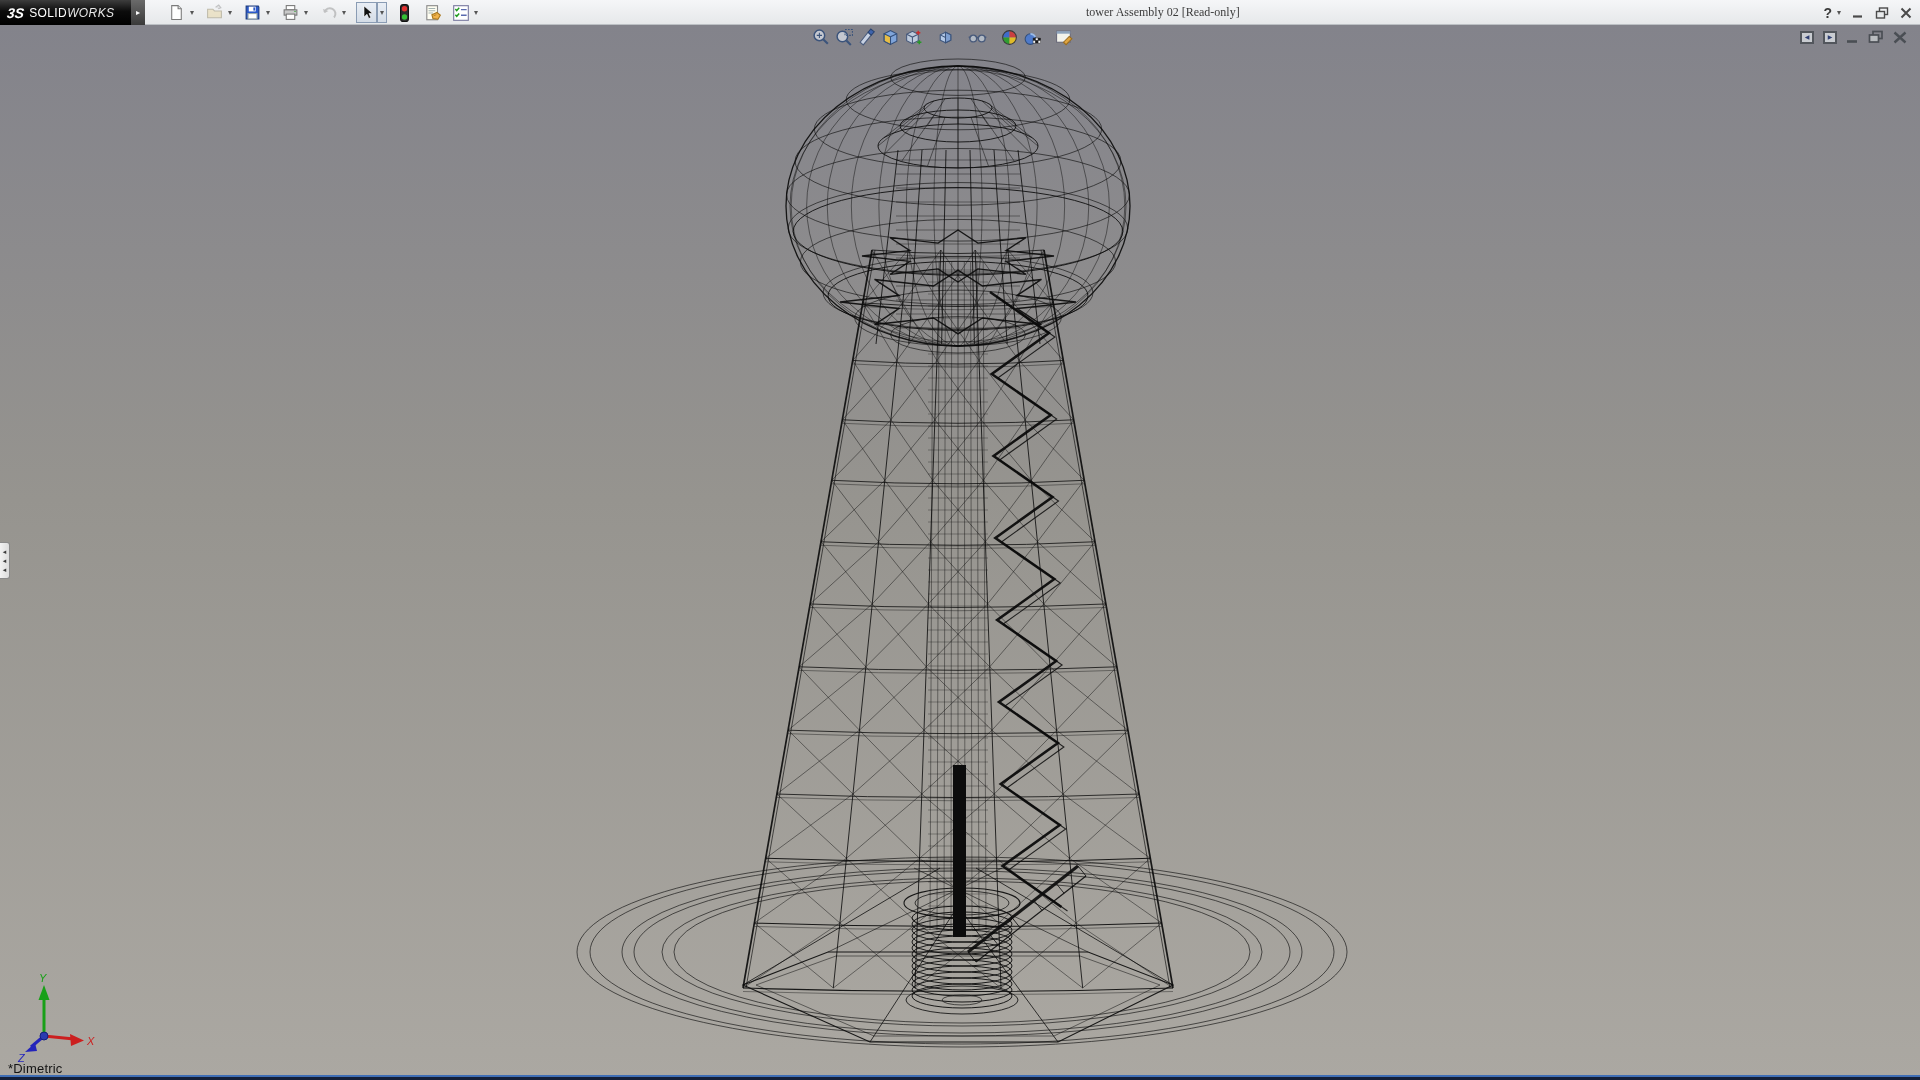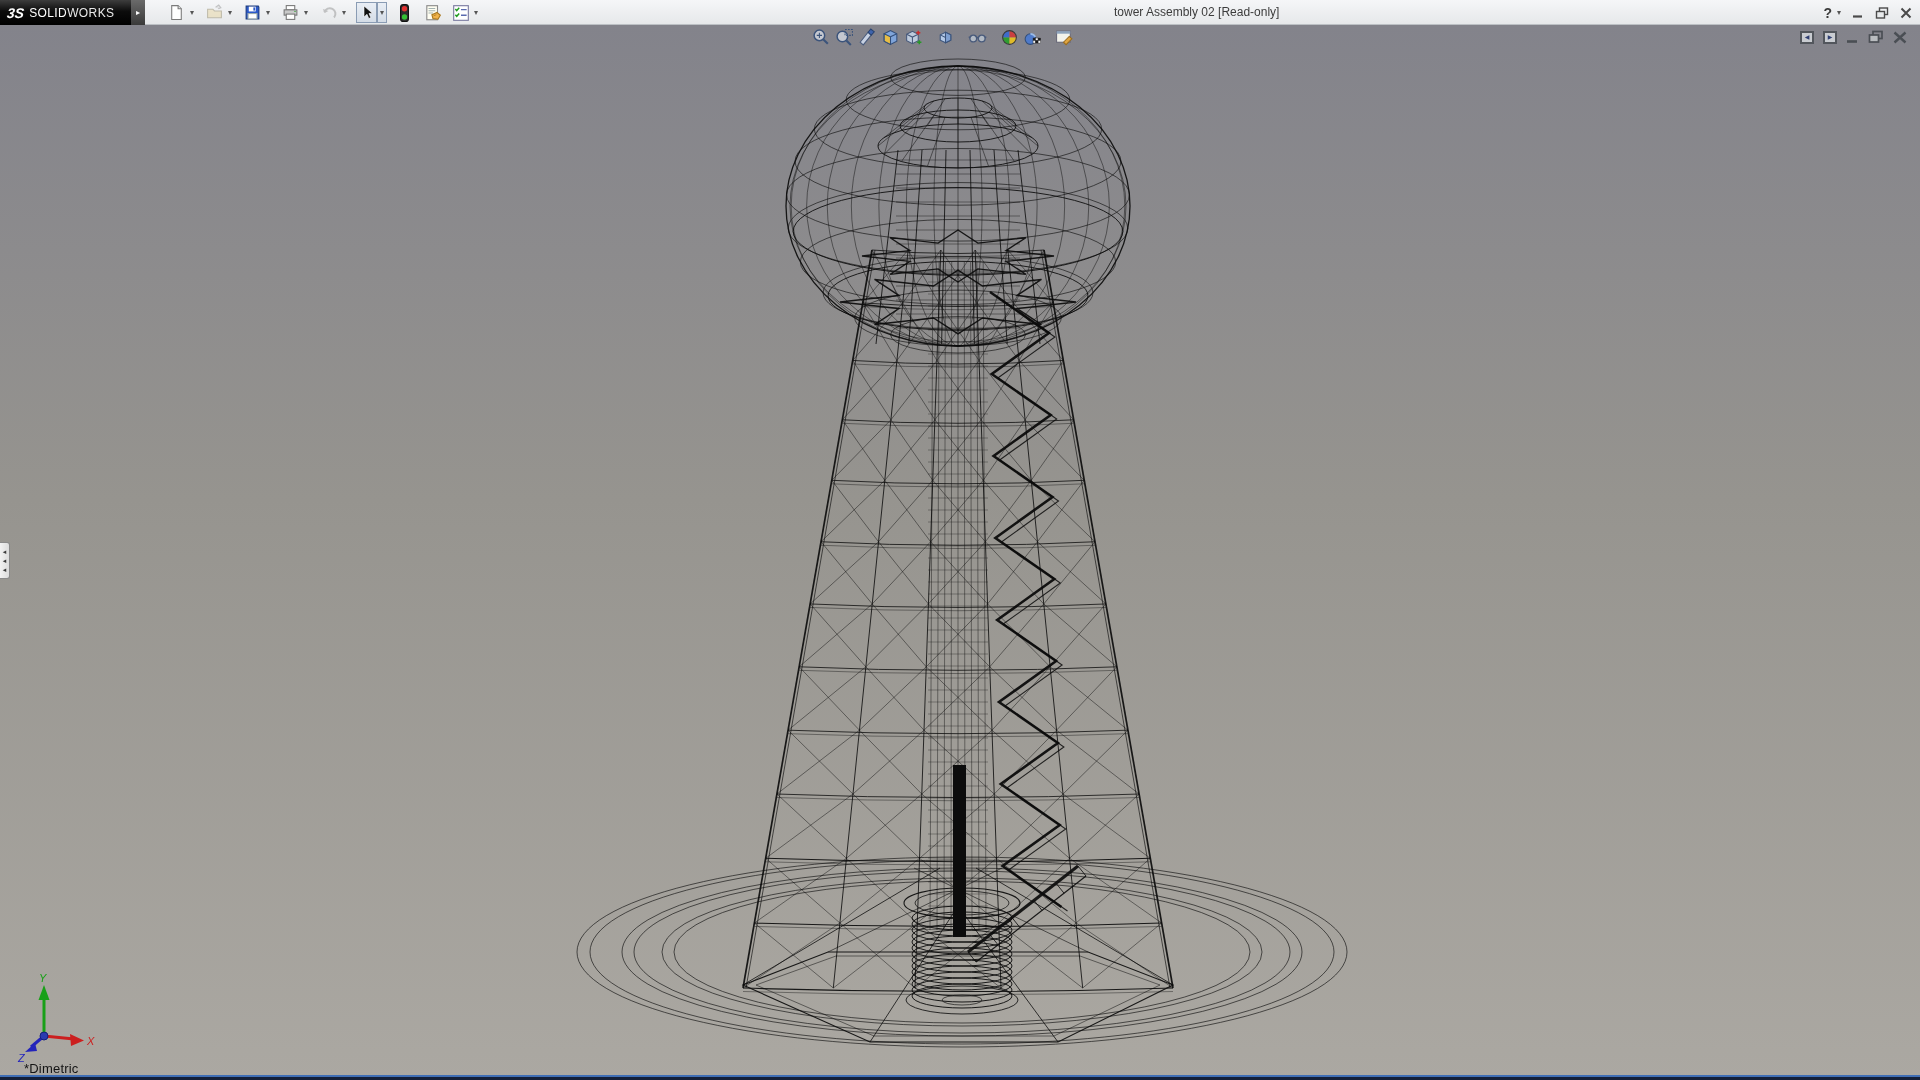--- a/index.html
+++ b/index.html
@@ -8,38 +8,38 @@
 
   
   .titlebar { position:absolute; left:0; top:0; width:1920px; height:25px;
     background:linear-gradient(#f5f6f8,#e6e8ea); border-bottom:1px solid #bcc0c4; z-index:30; }
   .logo { position:absolute; left:0; top:0; width:131px; height:25px;
     background:linear-gradient(#3d3d3d,#0c0c0c 45%,#000);
     display:flex; align-items:center; padding-left:7px; }
   .logo-mark { color:#fff; font-weight:bold; font-style:italic; font-size:14px;
     margin-right:5px; transform:skewX(-6deg); }
   .logo-solid { color:#fff; font-weight:normal; font-size:12px; letter-spacing:.4px; }
-  .logo-works { color:#e8e8e8; font-weight:normal; font-size:12px; letter-spacing:.4px; }
+  .logo-works { color:#e8e8e8; font-weight:normal; font-size:12px; letter-spacing:.4px;font-style:italic; }
   .logo-flyout { position:absolute; left:131px; top:0; width:14px; height:25px;
     background:linear-gradient(#6a6a6a,#3a3a3a); color:#fff; font-size:8px;
     display:flex; align-items:center; justify-content:center; cursor:pointer; }
 
   .main-toolbar { position:absolute; left:166px; top:0; height:25px;
     display:flex; align-items:center; }
   .tbtn { width:21px; height:21px; display:flex; align-items:center; justify-content:center;
     border:1px solid transparent; background:transparent; }
   .tbtn.pressed { background:linear-gradient(#e9eef5,#d4dce6); border:1px solid #8a9cb4; }
   .tbtn.disabled { opacity:.45; }
   .dd { width:10px; height:21px; font-size:8px; color:#555; display:flex;
     align-items:center; justify-content:center; }
   .dd.pressed { border:1px solid #8a9cb4; background:linear-gradient(#e9eef5,#d4dce6); }
   .tgap { width:7px; }
 
-  .title-text { position:absolute; left:1114px; top:0; height:24px; line-height:25px;
-    font-size:12px; color:#3c3c3c; white-space:nowrap; }
+  .title-text { position:absolute; left:1086px; top:0; height:24px; line-height:25px;
+    font-size:12px; color:#3c3c3c; white-space:nowrap;font-family:Liberation Serif, serif; }
 
   .title-controls { position:absolute; right:8px; top:0; height:25px;
     display:flex; align-items:center; gap:11px; }
   .tc { display:flex; align-items:center; justify-content:center; color:#4a4a4a; }
   .help-glyph { font-size:14px; font-weight:bold; color:#3a3a3a; }
   .help-dd { font-size:8px; color:#555; margin-left:-6px; }
 
   
   .viewport { position:absolute; left:0; top:25px; width:1920px; height:1055px;
     overflow:hidden; }
@@ -62,21 +62,21 @@
   
   .panel-tab { position:absolute; left:0; top:517px; width:10px; height:37px;
     background:linear-gradient(90deg,#f2f2f2,#dcdcdc); border:1px solid #8a8a8a;
     border-left:none; border-radius:0 3px 3px 0; display:flex; flex-direction:column;
     align-items:center; justify-content:center; cursor:pointer; }
   .panel-tab span { font-size:7px; line-height:9px; color:#3c3c3c; }
 
   
   .triad { position:absolute; left:16px; bottom:16px; }
   .view-label { position:absolute; left:8px; bottom:4px; font-size:13px;
-    color:#141414; letter-spacing:.2px;margin-left:16px; }
+    color:#141414; letter-spacing:.2px; }
 
   
   .taskbar-edge { position:absolute; left:0; bottom:0; width:1920px; height:5px; z-index:40; }
   .taskbar-edge .hl { height:2px; }
   .taskbar-edge .bd { height:3px; }
 </style>
 </head>
 <body>
 
 <div class="titlebar">

